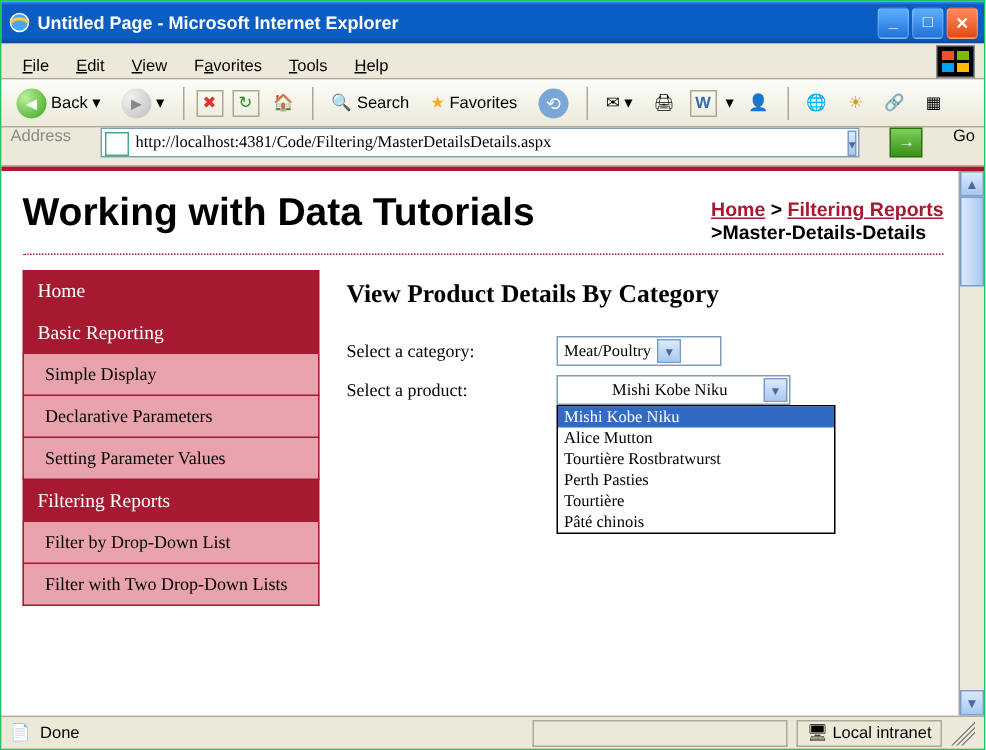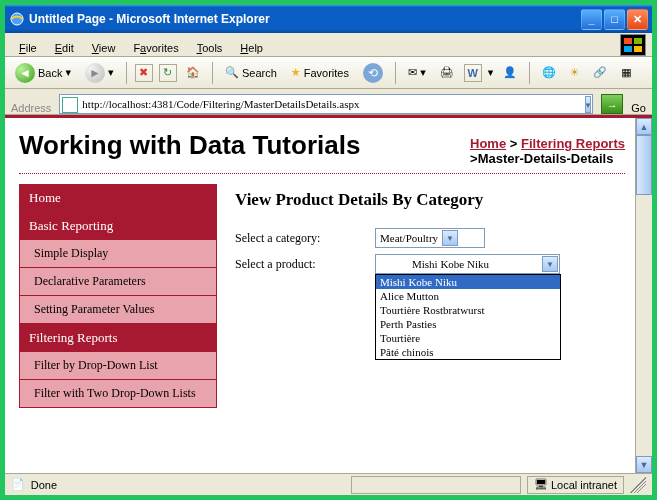--- a/index.html
+++ b/index.html
@@ -1,17 +1,17 @@
 <!DOCTYPE html>
 <html><head>
 <meta charset="utf-8">
 <style>
   * { box-sizing: border-box; }
   body { margin:0; font-family: Tahoma, sans-serif; font-size:11px; background:#fff; overflow:hidden; }
-  .window { width:657px; height:500px; border:5px solid #22c55e; background:#f9a8d4; display:flex; flex-direction:column; }
+  .window { width:657px; height:500px; border:1px solid #22c55e; background:#f9a8d4; display:flex; flex-direction:column; }
   
   .titlebar { height:28px; background:linear-gradient(to bottom,#3a93ff 0%,#0a5dc2 8%,#0a5dc2 85%,#064aa0 100%); display:flex; align-items:center; padding:0 4px; color:#fff; }
   .titlebar .ie-icon { width:16px; height:16px; margin-right:4px; }
   .titlebar .title { flex:1; font-weight:bold; font-size:12px; }
   .winbtns { display:flex; gap:2px; }
   .winbtn { width:21px; height:21px; border-radius:3px; display:flex; align-items:center; justify-content:center; font-weight:bold; color:#fff; font-size:11px; border:1px solid #fff3; }
   .winbtn.min,.winbtn.max { background:linear-gradient(to bottom,#5ab0ff,#2270d8); }
   .winbtn.close { background:linear-gradient(to bottom,#ff8a5c,#e34a17); }
   
   .menubar { height:24px; background:#ece9d8; display:flex; align-items:flex-end; padding:0 6px; gap:2px; border-bottom:1px solid #aca899;}
@@ -21,21 +21,21 @@
   .flag svg { width:18px; height:14px;}
   
   .toolbar { height:32px; background:linear-gradient(to bottom,#fdfdfb,#ece9d8); border-bottom:1px solid #aca899; display:flex; align-items:center; padding:0 6px; gap:6px; }
   .tbtn { display:flex; align-items:center; gap:3px; padding:2px 4px; }
   .tico { width:20px; height:20px; border-radius:50%; display:flex; align-items:center; justify-content:center; font-size:12px; }
   .green { background:radial-gradient(circle at 30% 30%,#b8f29a,#3aa018); color:#fff;}
   .grey  { background:radial-gradient(circle at 30% 30%,#f2f2f2,#bcbcbc); color:#888;}
   .sq { width:18px; height:18px; border:1px solid #b0a890; display:flex; align-items:center; justify-content:center; font-size:11px;}
   .sep { width:1px; height:22px; background:#aca899; margin:0 2px;}
   
-  .addrbar { height:26px; background:#ece9d8; border-bottom:1px solid #aca899; display:flex; align-items:flex-end; padding:0 6px; gap:8px;}
+  .addrbar { height:26px; background:#ece9d8; border-bottom:1px solid #aca899; display:flex; align-items:flex-start; padding:0 6px; gap:20px;}
   .addrbar input { flex:1; height:20px; border:1px solid #7f9db9; padding:0 20px 0 22px; font-size:11px; font-family:Tahoma;}
   .addrwrap { position:relative; flex:1; display:flex; }
   .addrwrap::before { content:''; position:absolute; left:3px; top:3px; width:14px; height:14px; background:#fff; border:1px solid #4a8; }
   .gobtn { width:22px; height:20px; background:linear-gradient(to bottom,#7dd05a,#3a9018); border:1px solid #2a7010; display:flex; align-items:center; justify-content:center; color:#fff; font-weight:bold;}
   
   .content-wrap { flex:1; display:flex; background:#fff; border-top:3px solid #a71930; position:relative; }
   .scrollbar-v { width:17px; background:#ece9d8; border-left:1px solid #aca899; display:flex; flex-direction:column;}
   .sbbtn { height:17px; background:linear-gradient(to bottom,#dbeaff,#a8c8f0); border:1px solid #7a9cc6; display:flex; align-items:center; justify-content:center; font-size:9px; color:#4a6a9a;}
   .sbthumb { height:60px; background:linear-gradient(to right,#dbeaff,#a8c8f0); border:1px solid #7a9cc6; margin:0;}
   .sbtrack { flex:1; }
@@ -195,21 +195,21 @@
           <h2>View Product Details By Category</h2>
           <div class="row">
             <label>Select a category:</label>
             <div class="sel" style="width:110px;">
               <span>Meat/Poultry</span>
               <span class="arrow">▼</span>
             </div>
           </div>
           <div class="row" style="position:relative;">
             <label>Select a product:</label>
-            <div class="sel" style="width:185px;position:relative;padding-left:36px;">
+            <div class="sel" style="width:156px;position:relative;padding-left:36px;">
               <span style="flex:1;">Mishi Kobe Niku</span>
               <span class="arrow">▼</span>
               <div class="dropdown">
                 <div class="hl">Mishi Kobe Niku</div>
                 <div>Alice Mutton</div>
                 <div>Tourtière Rostbratwurst</div>
                 <div>Perth Pasties</div>
                 <div>Tourtière</div>
                 <div>Pâté chinois</div>
               </div>

